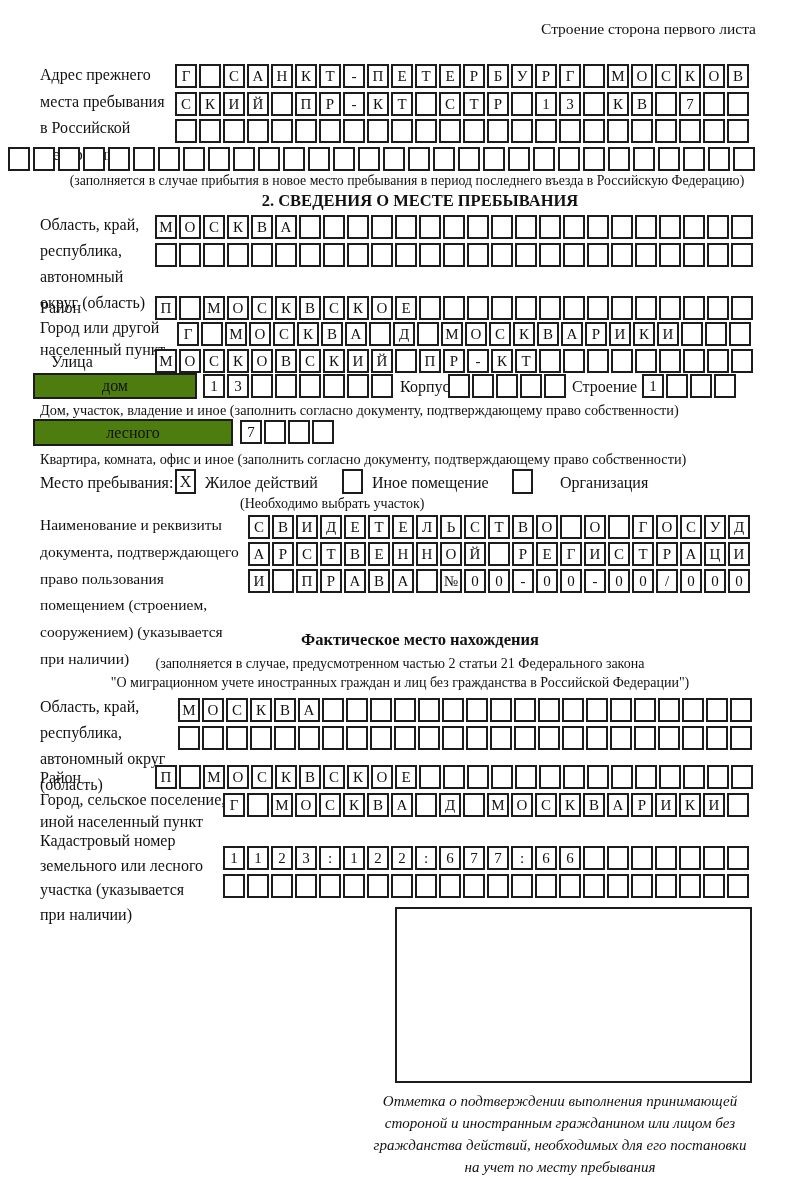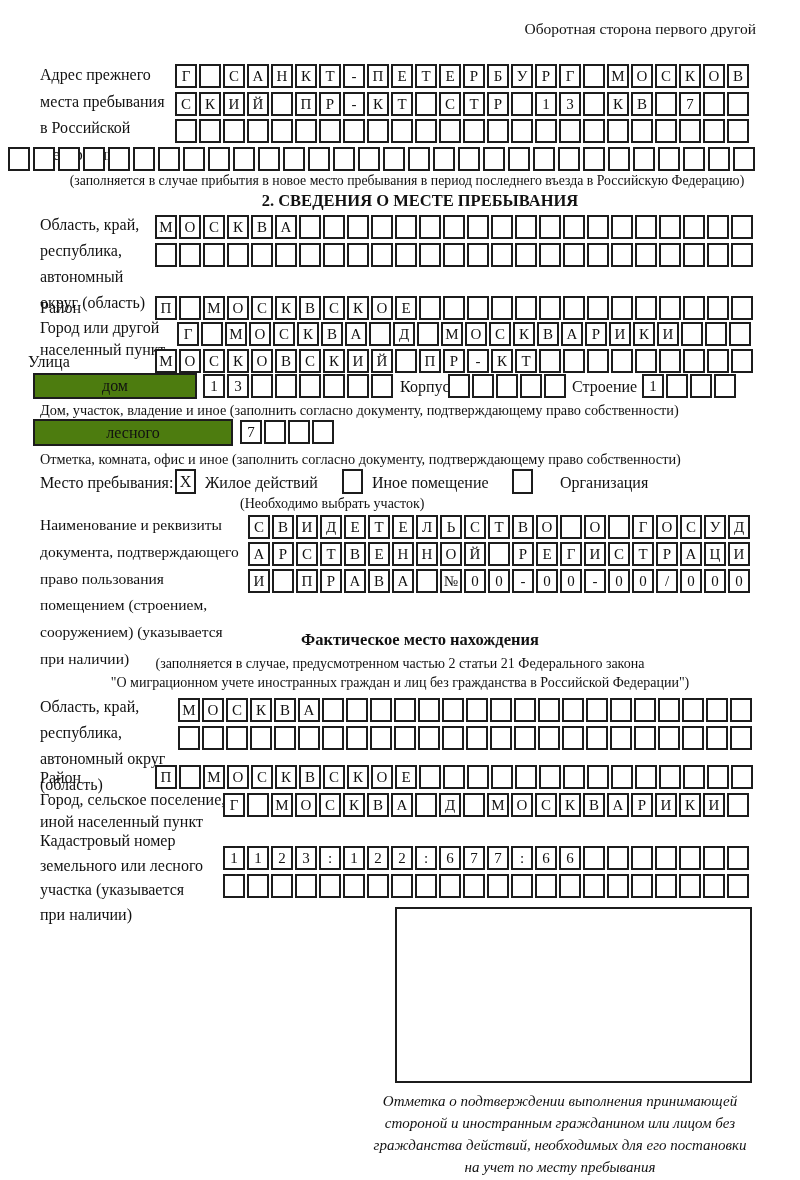--- a/index.html
+++ b/index.html
@@ -34,21 +34,21 @@
     display:flex;align-items:center;justify-content:center;font-size:16px;background:#fff;
   }
   .stamp{position:absolute;box-sizing:border-box;border:2px solid #1c1c1c;background:#fff;}
   .stamp-caption{text-align:center;white-space:pre-line;font-size:15px;line-height:22px;}
 </style>
 </head>
 <body>
 
 <div class="page">
 
-  <div class="abs note" style="top:20px;right:44px;">Оборотная сторона первого другой</div>
+  <div class="abs note" style="top:20px;right:44px;">Строение сторона первого листа</div>
 
   <div class="abs lbl" style="left:40px;top:62px;width:155px;">Адрес прежнего
 места пребывания
 в Российской
 Федерации</div>
   <div class="boxrow" style="left:175px;top:64px;">
       <span class="cbox">Г</span>
       <span class="cbox"></span>
       <span class="cbox">С</span>
       <span class="cbox">А</span>
@@ -271,21 +271,21 @@
       <span class="cbox">А</span>
       <span class="cbox">Р</span>
       <span class="cbox">И</span>
       <span class="cbox">К</span>
       <span class="cbox">И</span>
       <span class="cbox"></span>
       <span class="cbox"></span>
       <span class="cbox"></span>
     </div>
 
-  <div class="abs lbl" style="left:28px;top:349px;">Улица</div>
+  <div class="abs lbl" style="left:51px;top:349px;">Улица</div>
   <div class="boxrow" style="left:155px;top:349px;">
       <span class="cbox">М</span>
       <span class="cbox">О</span>
       <span class="cbox">С</span>
       <span class="cbox">К</span>
       <span class="cbox">О</span>
       <span class="cbox">В</span>
       <span class="cbox">С</span>
       <span class="cbox">К</span>
       <span class="cbox">И</span>
@@ -335,21 +335,21 @@
     </div>
   <div class="abs caption-left" style="left:40px;top:402px;">Дом, участок, владение и иное (заполнить согласно документу, подтверждающему право собственности)</div>
 
   <div class="namebox" style="left:33px;top:419px;width:200px;height:27px;">лесного</div>
   <div class="boxrow" style="left:240px;top:420px;">
       <span class="cbox">7</span>
       <span class="cbox"></span>
       <span class="cbox"></span>
       <span class="cbox"></span>
     </div>
-  <div class="abs caption-left" style="left:40px;top:451px;">Отметка, комната, офис и иное (заполнить согласно документу, подтверждающему право собственности)</div>
+  <div class="abs caption-left" style="left:40px;top:451px;">Квартира, комната, офис и иное (заполнить согласно документу, подтверждающему право собственности)</div>
 
   <div class="abs lbl" style="left:40px;top:471px;line-height:24px;">Место пребывания:</div>
   <div class="checkbox" style="left:175px;top:469px;">
     <span>X</span>
   </div>
   <div class="abs lbl" style="left:205px;top:471px;line-height:24px;">Жилое действий</div>
   <div class="checkbox" style="left:342px;top:469px;">
     <span></span>
   </div>
   <div class="abs lbl" style="left:372px;top:471px;line-height:24px;">Иное помещение</div>

